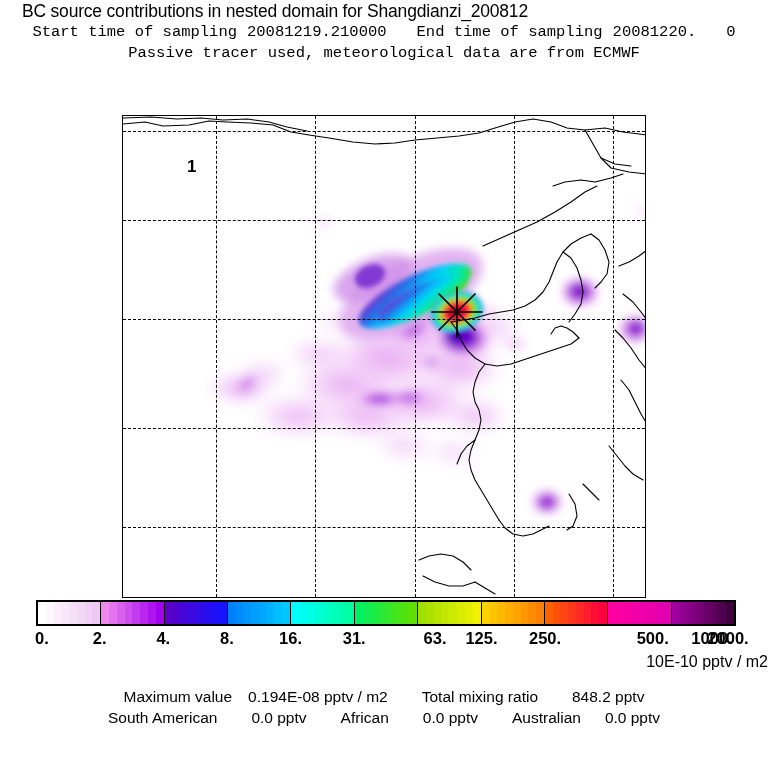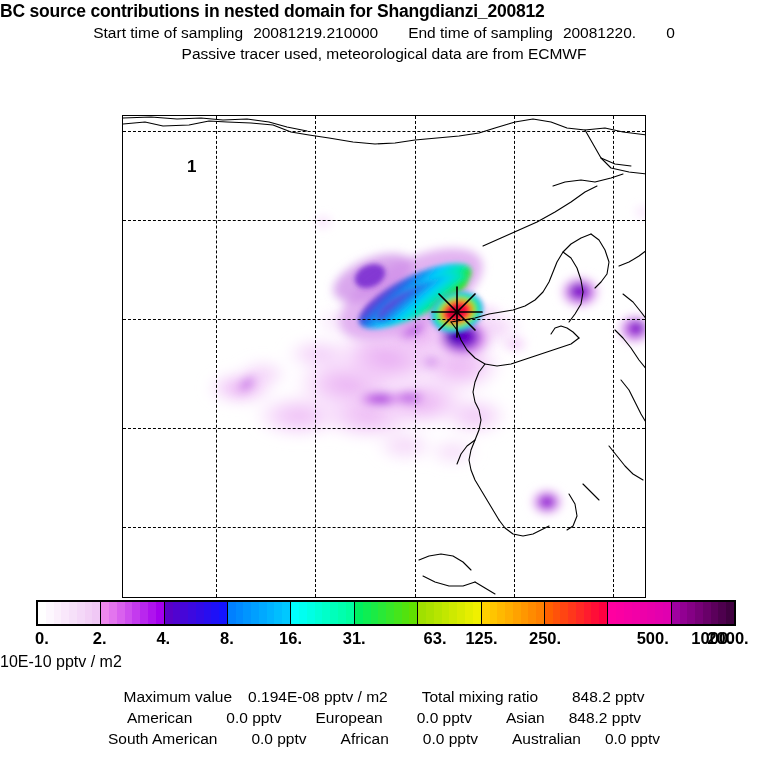--- a/index.html
+++ b/index.html
@@ -1,23 +1,23 @@
 <!DOCTYPE html>
 <html><head>
 <meta charset="utf-8">
 <style>
   html,body{margin:0;padding:0;background:#ffffff;}
   body{width:768px;height:768px;position:relative;overflow:hidden;
        font-family:"Liberation Sans",sans-serif;color:#000;}
 
   
   #header{position:absolute;left:0;top:0;width:768px;}
-  #title{font-size:17.5px;font-weight:bold;letter-spacing:-0.2px;
-         padding-left:0;line-height:22px;white-space:nowrap;}
-  .hline{text-align:center;font-size:15.5px;line-height:21px;white-space:nowrap;}
+  #title{font-size:17.5px;font-weight:normal;letter-spacing:-0.2px;
+         padding-left:22px;line-height:22px;white-space:nowrap;}
+  .hline{text-align:center;font-size:15.5px;line-height:21px;white-space:nowrap;font-family:Liberation Mono, monospace;}
   .hline .gap{display:inline-block;width:22px;}
   .hline .gap-s{display:inline-block;width:10px;}
   .hline .gap-t{display:inline-block;width:30px;}
 
   
   #map-frame{position:absolute;left:122px;top:115px;width:524px;height:483px;
              border:1.6px solid #000;box-sizing:border-box;background:#fff;
              overflow:hidden;}
   #plume-layer{position:absolute;inset:0;}
   #plume-layer svg, #geo-layer svg{position:absolute;left:0;top:0;}
@@ -31,21 +31,21 @@
 
   
   #cbar-wrap{position:absolute;left:36px;top:600px;width:700px;height:26px;}
   #cbar{position:absolute;inset:0;border:2.6px solid #000;box-sizing:border-box;
         display:flex;}
   .cband{flex:1 1 0;height:100%;position:relative;}
   .cband + .cband{border-left:1.6px solid #000;}
   #cbar-ticks{position:absolute;left:0;top:628px;width:768px;height:20px;}
   .ctick{position:absolute;font-size:16.5px;font-weight:bold;
          transform:translateX(-50%);white-space:nowrap;line-height:20px;}
-  #cbar-unit{position:absolute;left:0;top:652px;width:768px;text-align:left;
+  #cbar-unit{position:absolute;left:0;top:652px;width:768px;text-align:right;
              font-size:16px;line-height:20px;}
 
   
   #footer{position:absolute;left:0;top:686px;width:768px;}
   .fline{text-align:center;font-size:15.5px;line-height:21px;white-space:nowrap;}
   .fline .g1{display:inline-block;width:16px;}
   .fline .g2{display:inline-block;width:34px;}
   .fline .g3{display:inline-block;width:24px;}
 </style>
 </head>
@@ -293,20 +293,17 @@
     <div class="ctick" style="left: 728px;">2000.</div>
   </div>
 
 <div id="cbar-unit">10E-10 pptv / m2</div>
 
 <div id="footer">
   <div class="fline">
     <span>Maximum value</span><span class="g1"></span><span>0.194E-08 pptv / m2</span><span class="g2"></span><span>Total mixing ratio</span><span class="g2"></span><span>848.2 pptv</span>
   </div>
 
-  <div class="fline">
-    <span>American</span><span class="g2"></span><span>0.0 pptv</span><span class="g2"></span><span>European</span><span class="g2"></span><span>0.0 pptv</span><span class="g2"></span><span>Asian</span><span class="g3"></span><span>848.2 pptv</span>
-  </div>
 
   <div class="fline">
     <span>South American</span><span class="g2"></span><span>0.0 pptv</span><span class="g2"></span><span>African</span><span class="g2"></span><span>0.0 pptv</span><span class="g2"></span><span>Australian</span><span class="g3"></span><span>0.0 pptv</span>
   </div>
 </div>
 
 </body></html>

